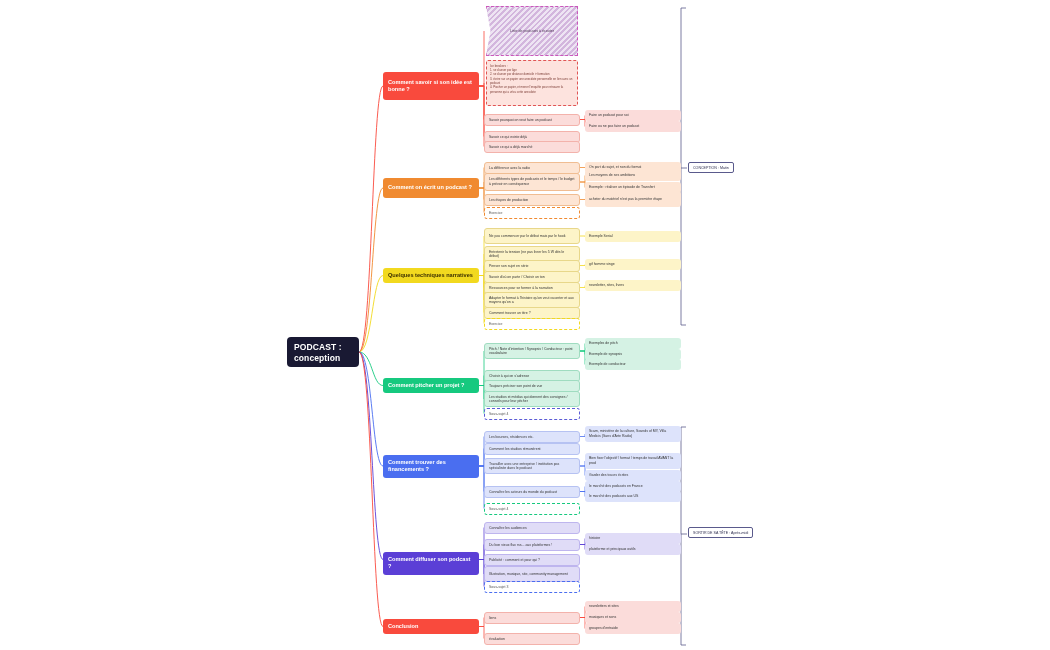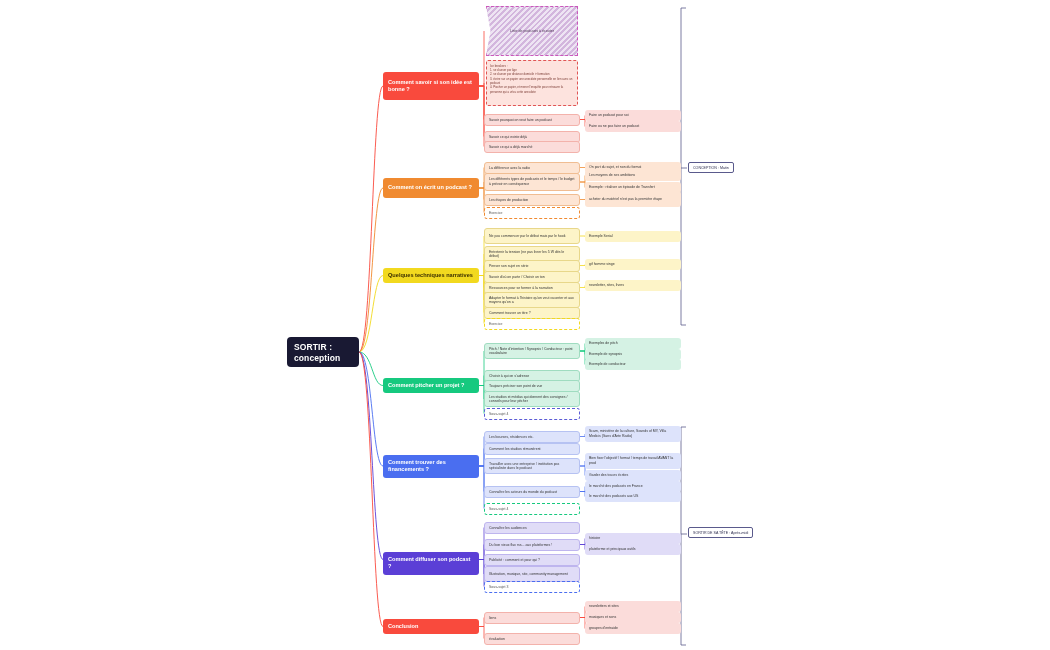--- a/index.html
+++ b/index.html
@@ -157,21 +157,21 @@
         <path d="M479,86 L484,86 L484,31 L484,31" stroke="#f94a3d" stroke-width="0.8" fill="none"></path>
         <path d="M479,86 L484,86 L484,83 L484,83" stroke="#f94a3d" stroke-width="0.8" fill="none"></path>
       </g>
     <g id="bracket-layer" fill="none" stroke="#5a5a8c" stroke-width="0.9">
         <path d="M686,8 L681,8 L681,325 L686,325 M681,168 L687,168" stroke="#5a5a8c" stroke-width="0.8" fill="none"></path>
         <path d="M686,427 L681,427 L681,645 L686,645 M681,534 L687,534" stroke="#5a5a8c" stroke-width="0.8" fill="none"></path>
       </g>
   </svg>
 
   <div class="node root">
-    <span>SORTIR :
+    <span>PODCAST :
 conception</span>
   </div>
 
   <div class="node banner">
     <span>Liste de podcasts à écouter</span>
   </div>
 
   <div class="node icebox">Ice breakers :
 1. se classer par âge
 2. se classer par distance domicile &gt; formation

